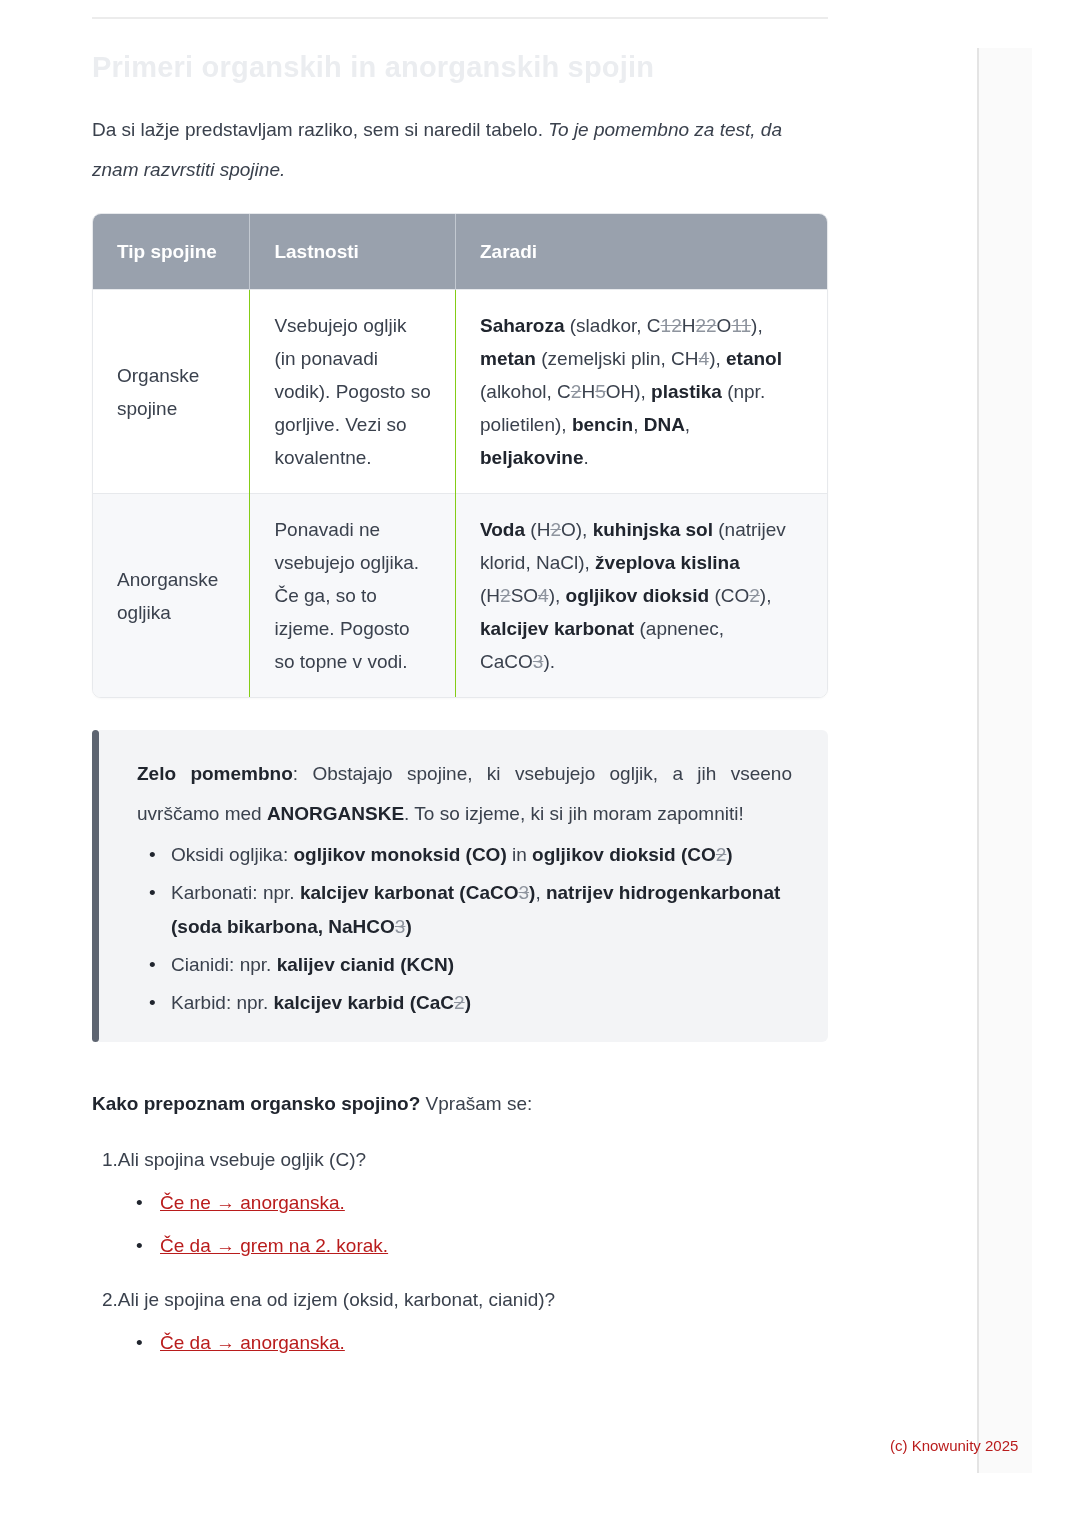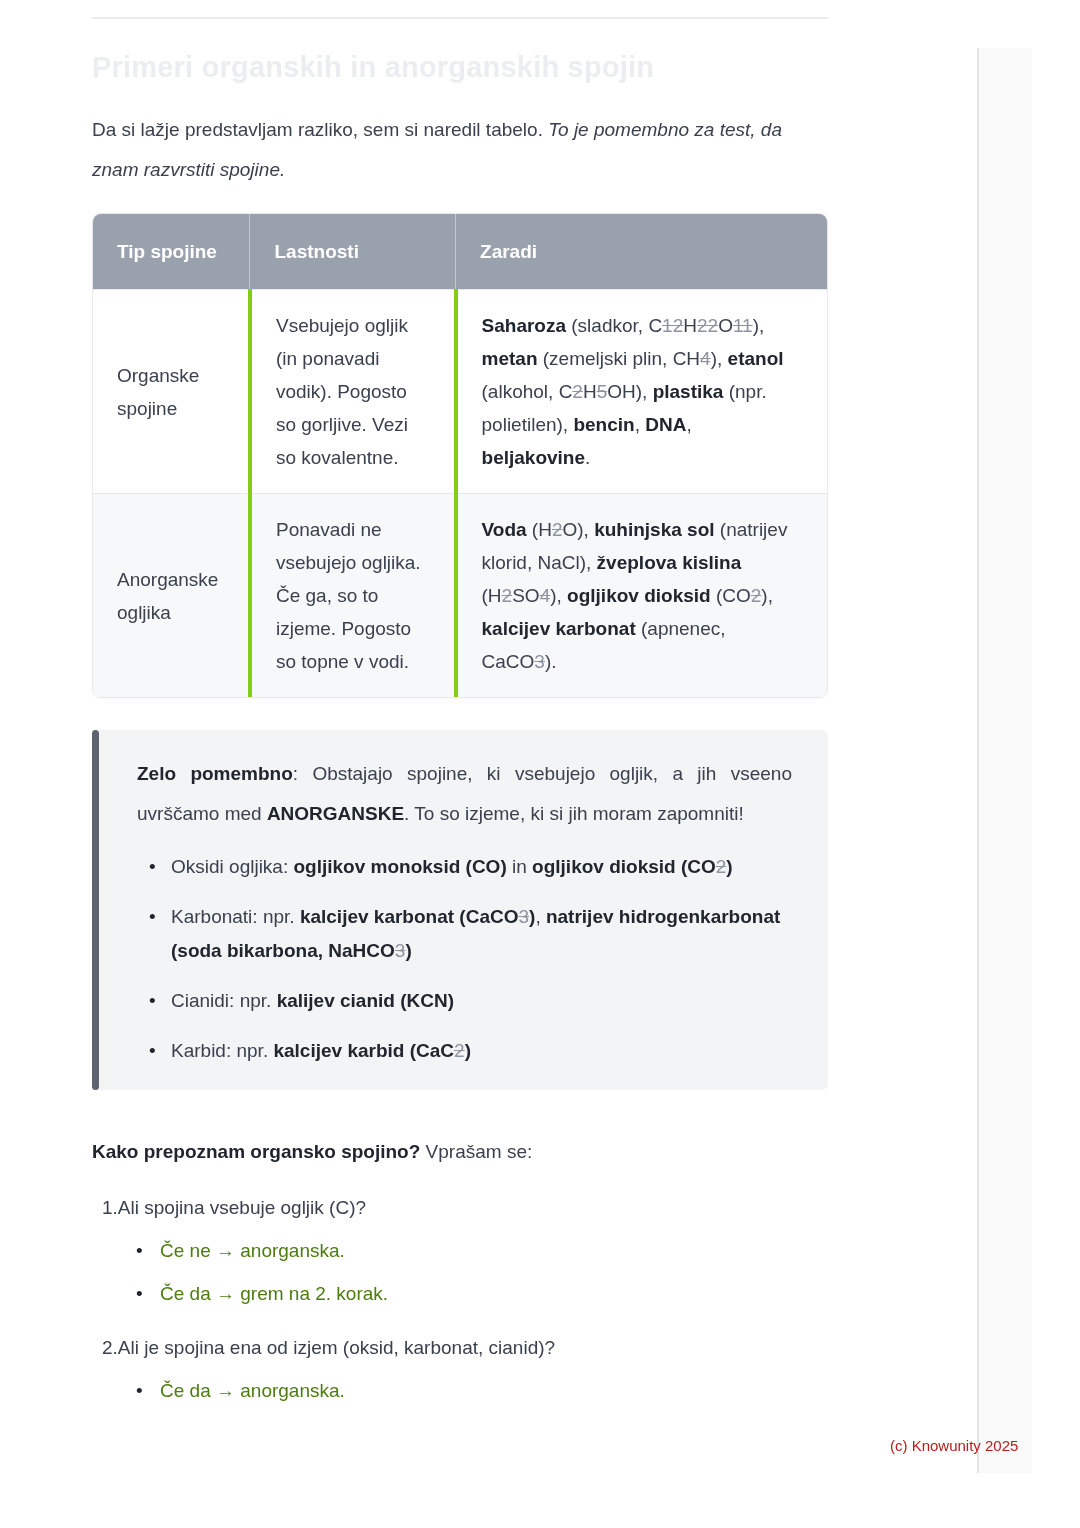--- a/index.html
+++ b/index.html
@@ -67,21 +67,21 @@
   }
   table.note-table thead th:last-child { border-right: none; }
   table.note-table col.c1 { width: 157px; }
   table.note-table col.c2 { width: 206px; }
   table.note-table col.c3 { width: 373px; }
   table.note-table tbody td, table.note-table tbody th {
     vertical-align: middle;
     text-align: left;
     padding: 19px 24px;
     line-height: 33px;
-    border-right: 4px solid #84cc16;
+    border-right: 1px solid #84cc16;
     border-top: 1px solid #e7e9ec;
     color: #3a414d;
     font-weight: 400;
   }
   table.note-table tbody td:last-child { border-right: none; }
   table.note-table tbody tr.alt { background: #f7f8fa; }
   .row-label { font-weight: 700; color: #20252e; }
   
   .b { font-weight: 700; color: #20252e; }
   .i { font-style: italic; }
@@ -105,21 +105,21 @@
   }
   .callout-intro {
     font-size: 19px;
     line-height: 40px;
     text-align: justify;
     color: #3a414d;
   }
   ul.callout-list { list-style: none; margin-top: 2px; }
   ul.callout-list li {
     position: relative;
-    margin-top: 16px;
+    margin-top: 4px;
     padding-left: 34px;
     font-size: 19px;
     line-height: 34px;
     color: #3a414d;
   }
   ul.callout-list li::before {
     content: "\2022";
     position: absolute;
     left: 12px;
     color: #20252e;
@@ -136,21 +136,22 @@
   .step-item { display: flex; margin-top: 6px; font-size: 19px; line-height: 40px; }
   .step-marker { flex: 0 0 24px; padding-left: 10px; color: #3a414d; }
   .step-text { color: #3a414d; }
   ul.sub-list { list-style: none; }
   ul.sub-list li {
     position: relative;
     margin-top: 3px;
     padding-left: 68px;
     font-size: 19px;
     line-height: 40px;
-    color: #4d7c0f;
+    color: #b91c1c;
+    text-decoration: underline;
   }
   ul.sub-list li::before {
     content: "\2022";
     position: absolute;
     left: 44px;
     color: #20252e;
   }
   
   .page-edge {
     position: absolute;

